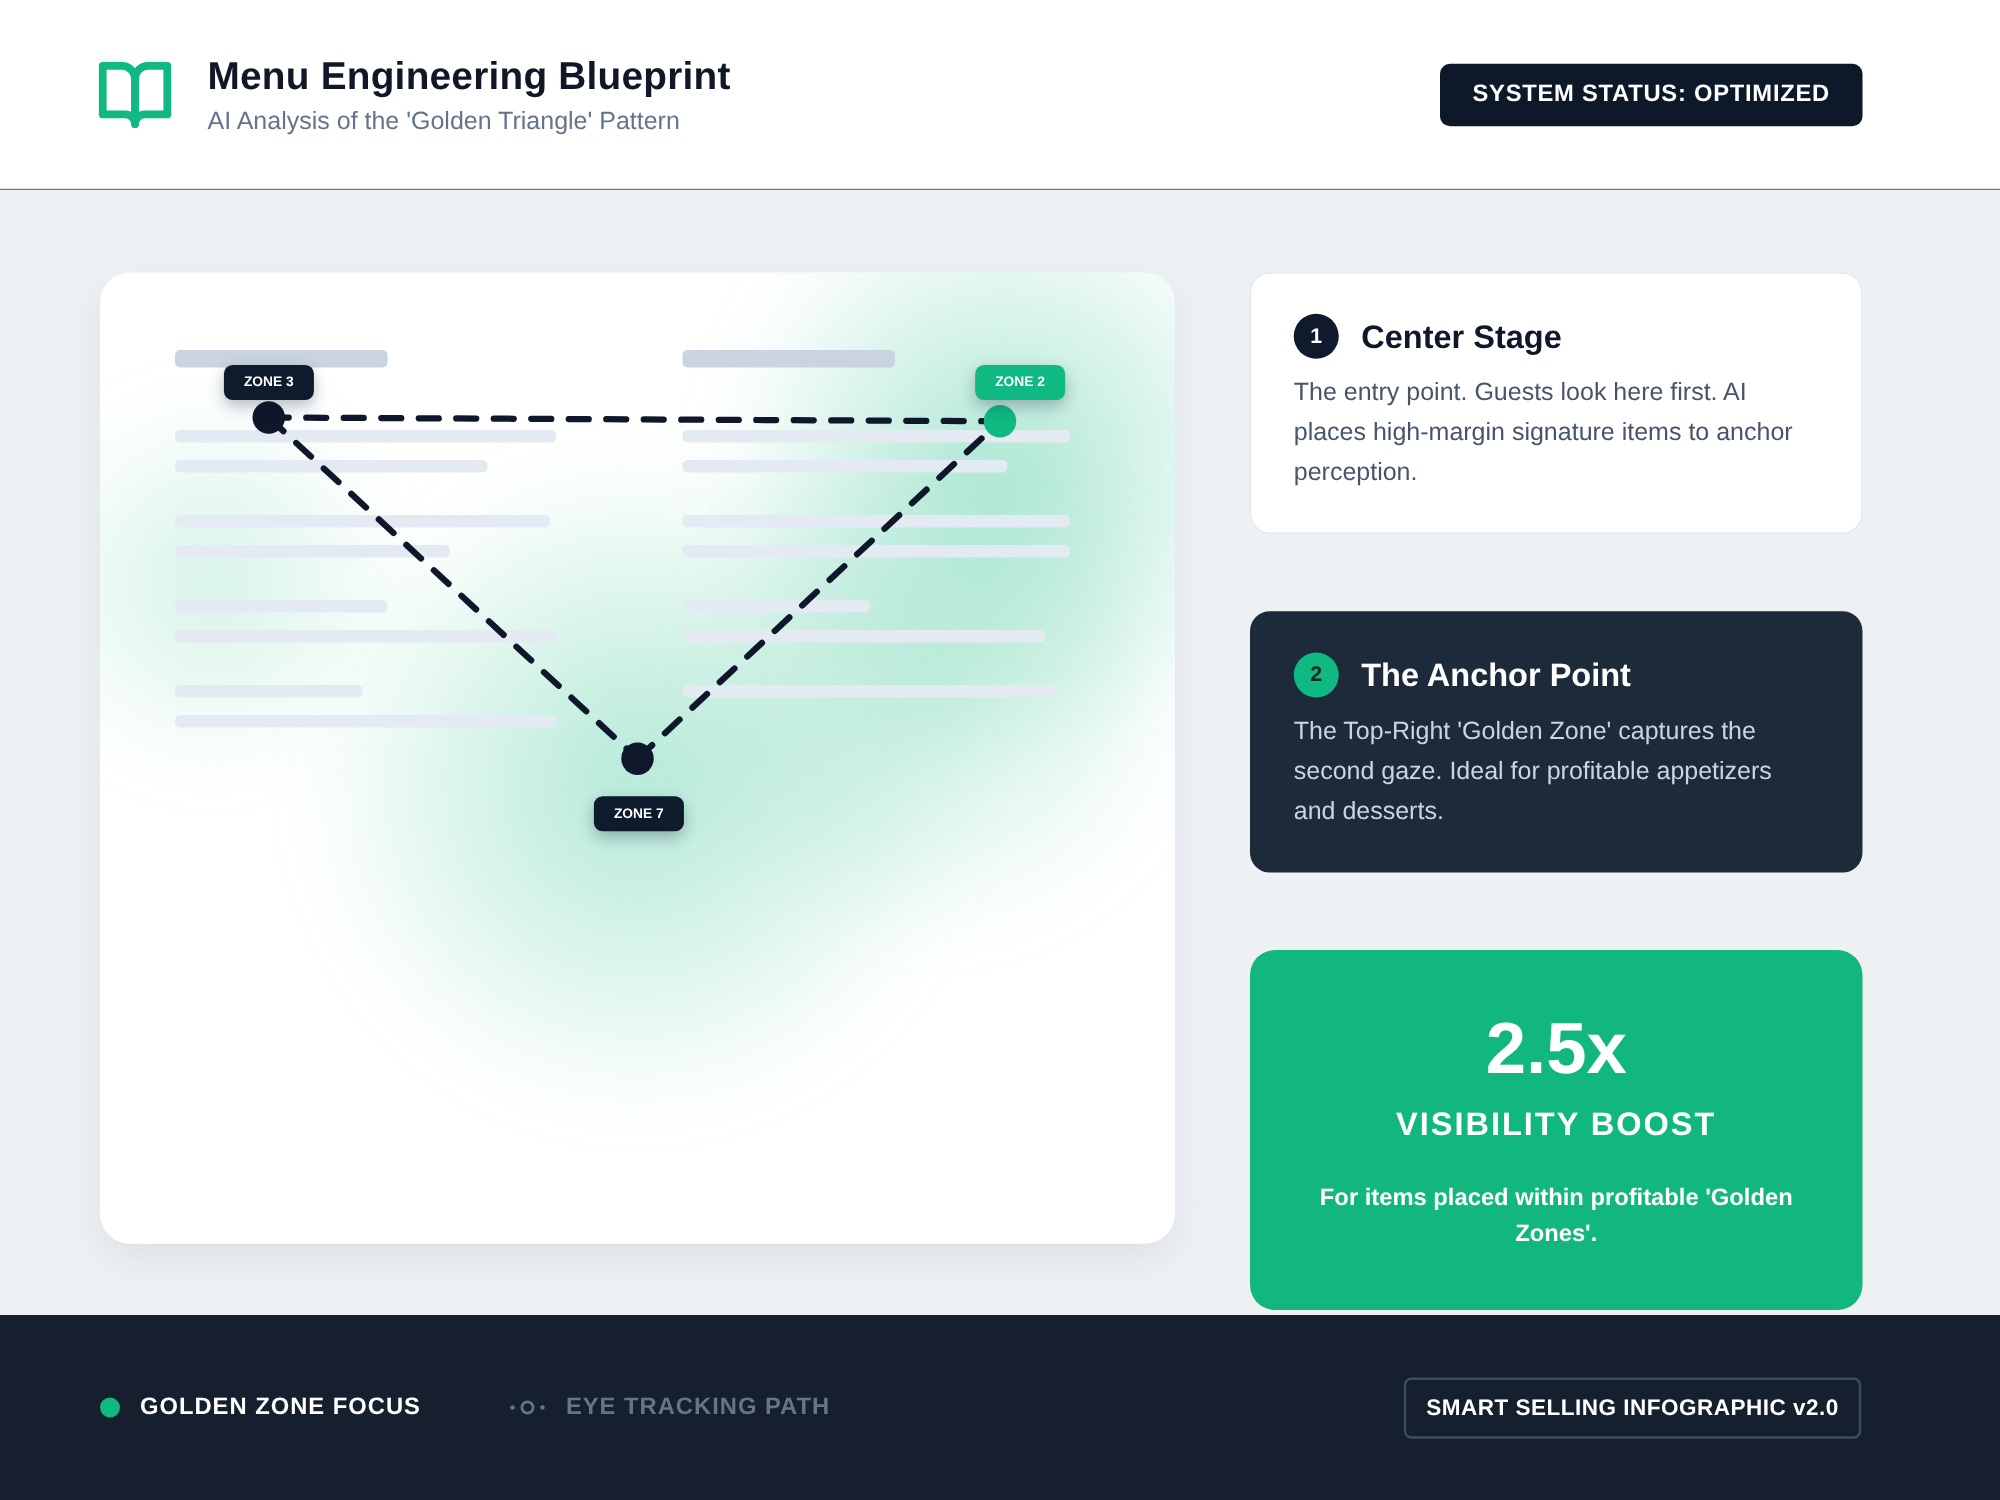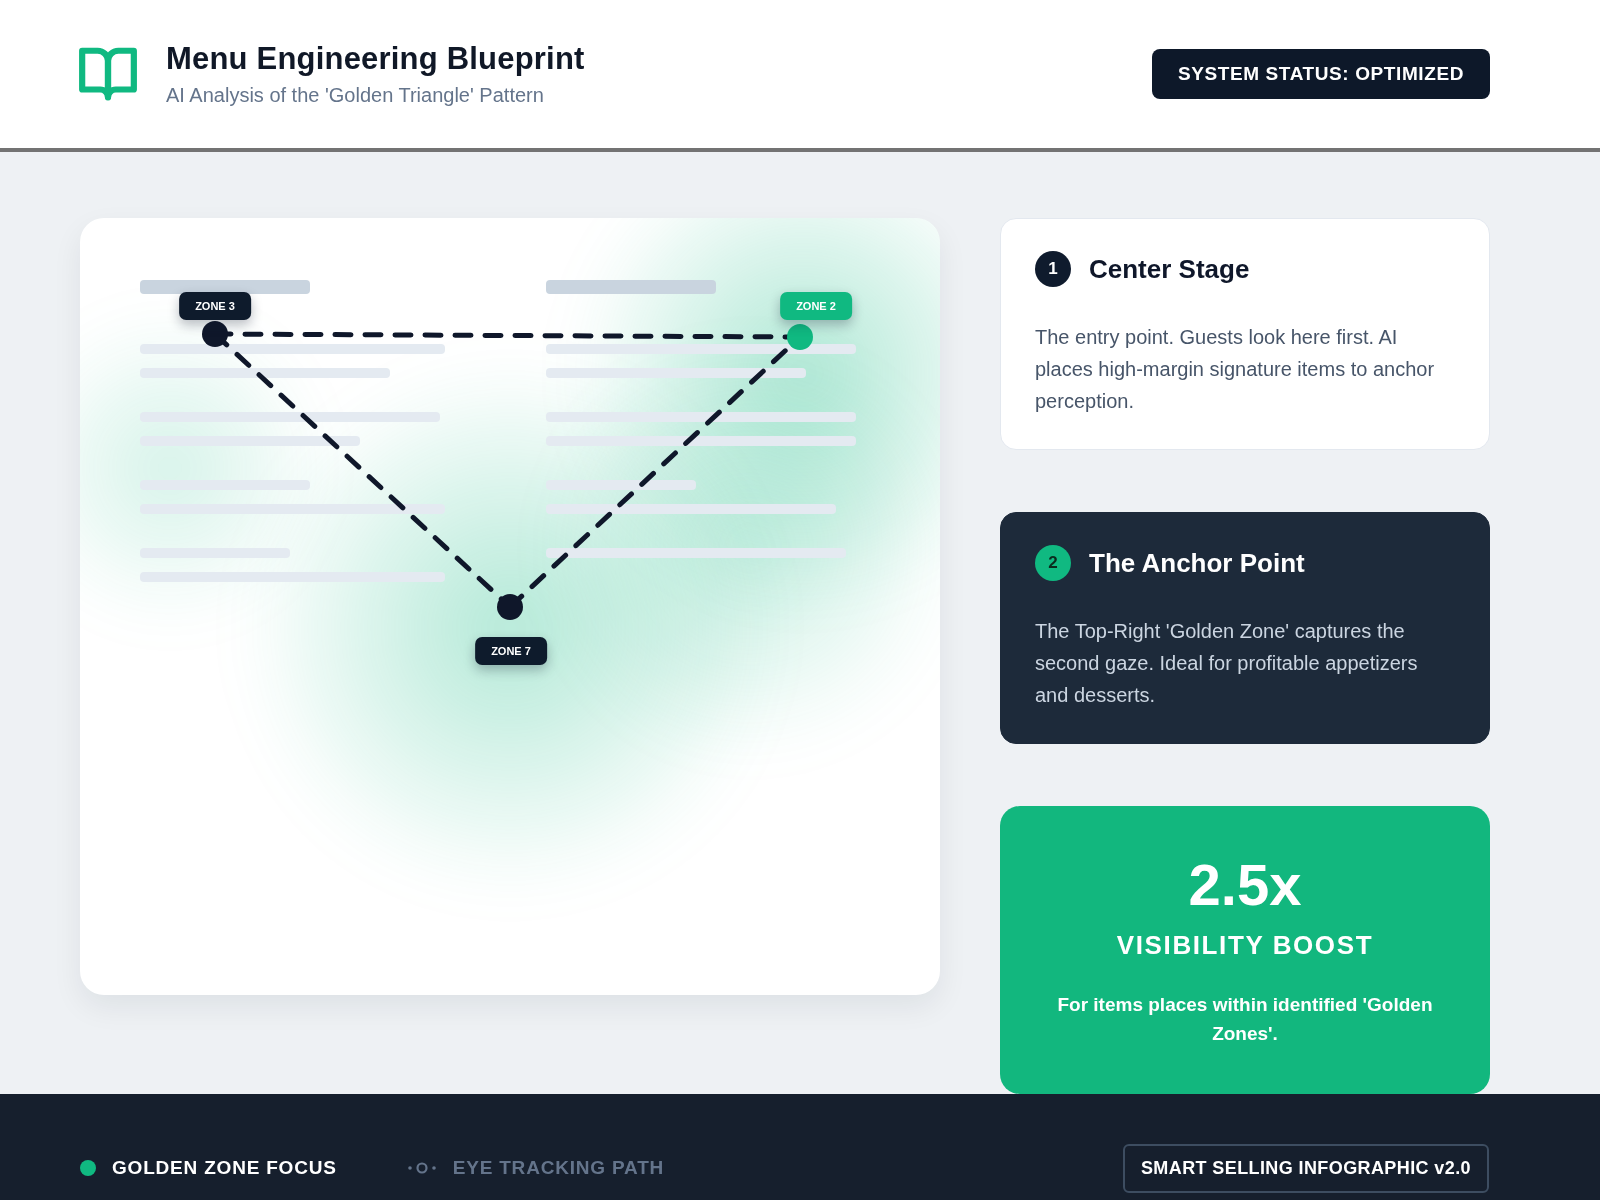--- a/index.html
+++ b/index.html
@@ -1,20 +1,20 @@
 <!DOCTYPE html>
 <html><head>
 <meta charset="utf-8">
 <style>
   * { box-sizing: border-box; }
   body { margin: 0; background: #eef1f4; font-family: "Liberation Sans", sans-serif; }
   .page { width: 1600px; height: 1200px; display: flex; flex-direction: column; background: #eef1f4; overflow: hidden; }
 
   
-  header { flex: 0 0 152px; background: #ffffff; border-bottom: 4px solid #737373;
+  header { flex: 0 0 152px; background: #ffffff; border-bottom: 1px solid #737373;
            display: flex; align-items: center; justify-content: space-between; padding: 0 110px 0 76px; }
   .header-left { display: flex; align-items: center; gap: 26px; }
   .logo svg { display: block; }
   .titles h1 { margin: 0; font-size: 31px; font-weight: 700; color: #101827; letter-spacing: .2px; }
   .titles p  { margin: 7px 0 0; font-size: 20px; color: #64748b; }
   .status-badge { background: #0d1829; color: #fff; font-weight: 700; font-size: 19px;
                   padding: 14px 26px; border-radius: 8px; letter-spacing: .6px; }
 
   
   main { flex: 1 1 auto; display: flex; gap: 60px; padding: 66px 110px 0 80px; }
@@ -50,21 +50,21 @@
   .z2 { left: 724px; top: 74px; margin-left: 12px; }
   .z1 { left: 431px; top: 419px; }
 
   
   .right-col { flex: 0 0 auto; width: 490px; display: flex; flex-direction: column; gap: 62px; }
   .info-card { background: #fff; border: 1px solid #e3e8ef; border-radius: 16px; padding: 32px 34px; }
   .card-head { display: flex; align-items: center; gap: 18px; }
   .num { width: 36px; height: 36px; border-radius: 50%; background: #0f1b2d; color: #fff; flex: 0 0 auto;
          display: flex; align-items: center; justify-content: center; font-weight: 700; font-size: 17px; }
   .card-head h2 { margin: 0; font-size: 26px; font-weight: 700; color: #0f172a; }
-  .info-card p { margin: 34px 0 0; font-size: 20px; line-height: 1.6; color: #475569; }
+  .info-card p { margin: 11px 0 0; font-size: 20px; line-height: 1.6; color: #475569; }
   .info-card.dark { background: #1d2a3a; border-color: #1d2a3a; }
   .info-card.dark h2 { color: #fff; }
   .info-card.dark p { color: #cbd5e1; }
   .info-card.dark .num { background: #10b981; color: #0b2b1e; }
 
   .boost-card { background: #12b77e; border-radius: 20px; padding: 50px 44px 46px; text-align: center; color: #fff; }
   .boost-value { font-size: 58px; font-weight: 700; line-height: 1; }
   .boost-label { margin-top: 16px; font-size: 26px; font-weight: 700; letter-spacing: 1.6px; }
   .boost-caption { margin: 30px auto 0; font-size: 19px; font-weight: 700; line-height: 1.5; max-width: 410px; }
 
@@ -163,21 +163,21 @@
         <div class="card-head">
           <span class="num">2</span>
           <h2>The Anchor Point</h2>
         </div>
         <p>The Top-Right 'Golden Zone' captures the second gaze. Ideal for profitable appetizers and desserts.</p>
       </div>
 
       <div class="boost-card">
         <div class="boost-value">2.5x</div>
         <div class="boost-label">VISIBILITY BOOST</div>
-        <div class="boost-caption">For items places within identified 'Golden Zones'.</div>
+        <div class="boost-caption">For items placed within profitable 'Golden Zones'.</div>
       </div>
 
     </aside>
   </main>
 
   <footer>
     <div class="legend">
       <div class="legend-item">
         <span class="dot"></span>
         <span>GOLDEN ZONE FOCUS</span>

